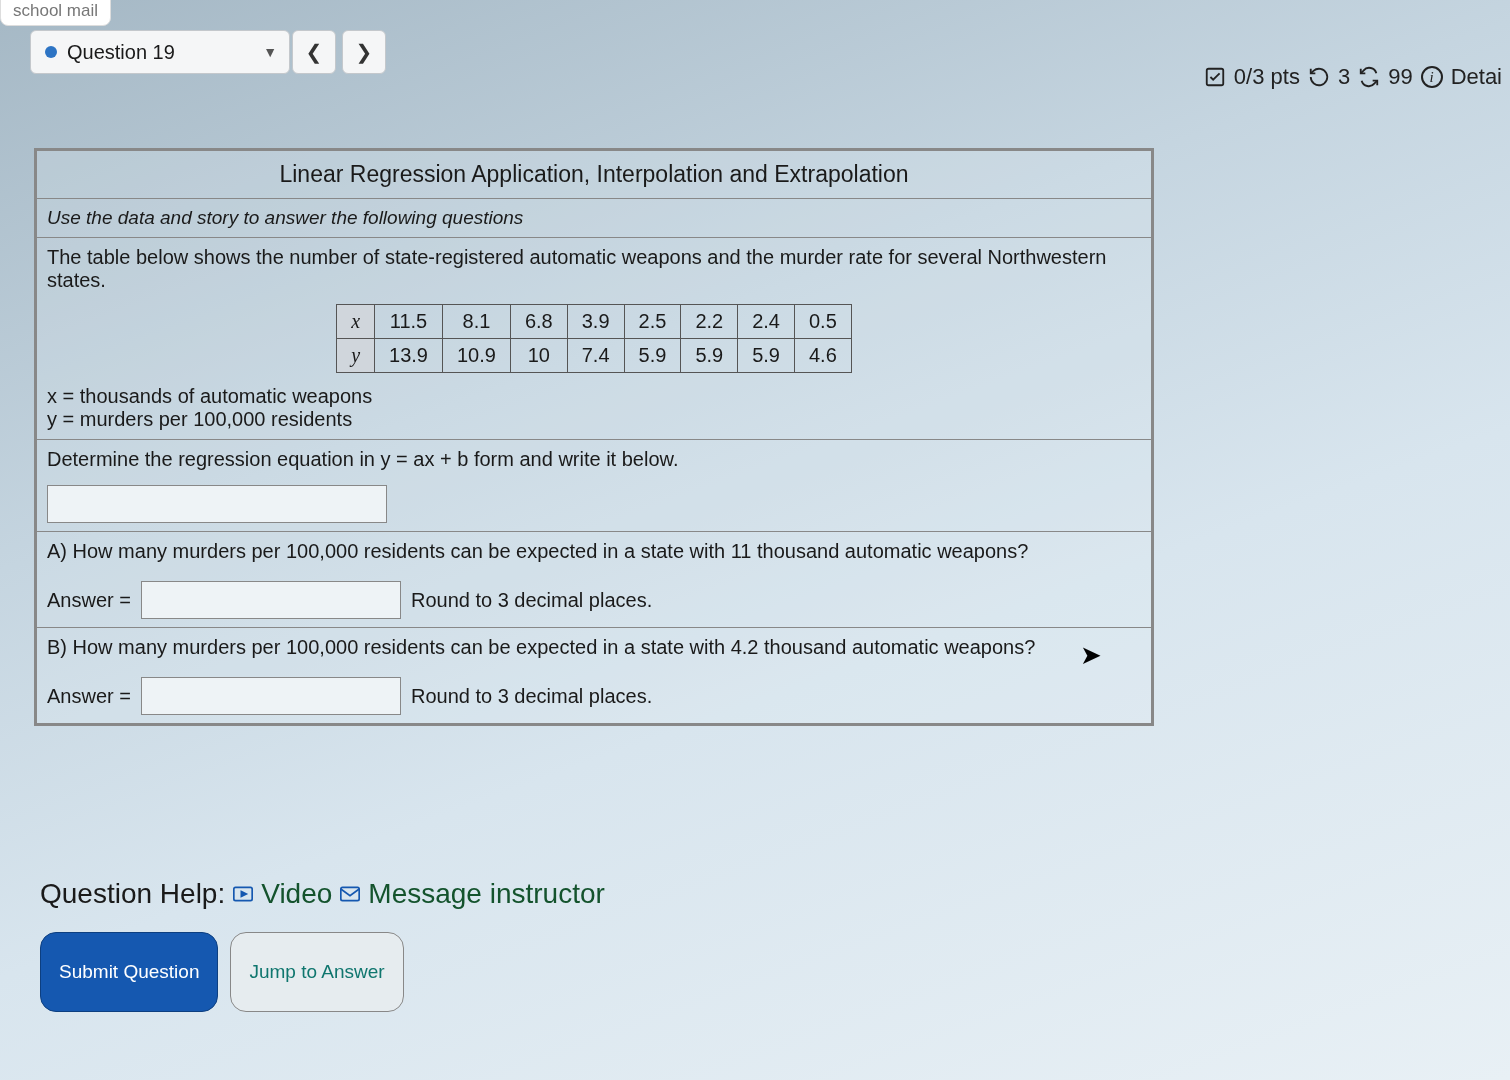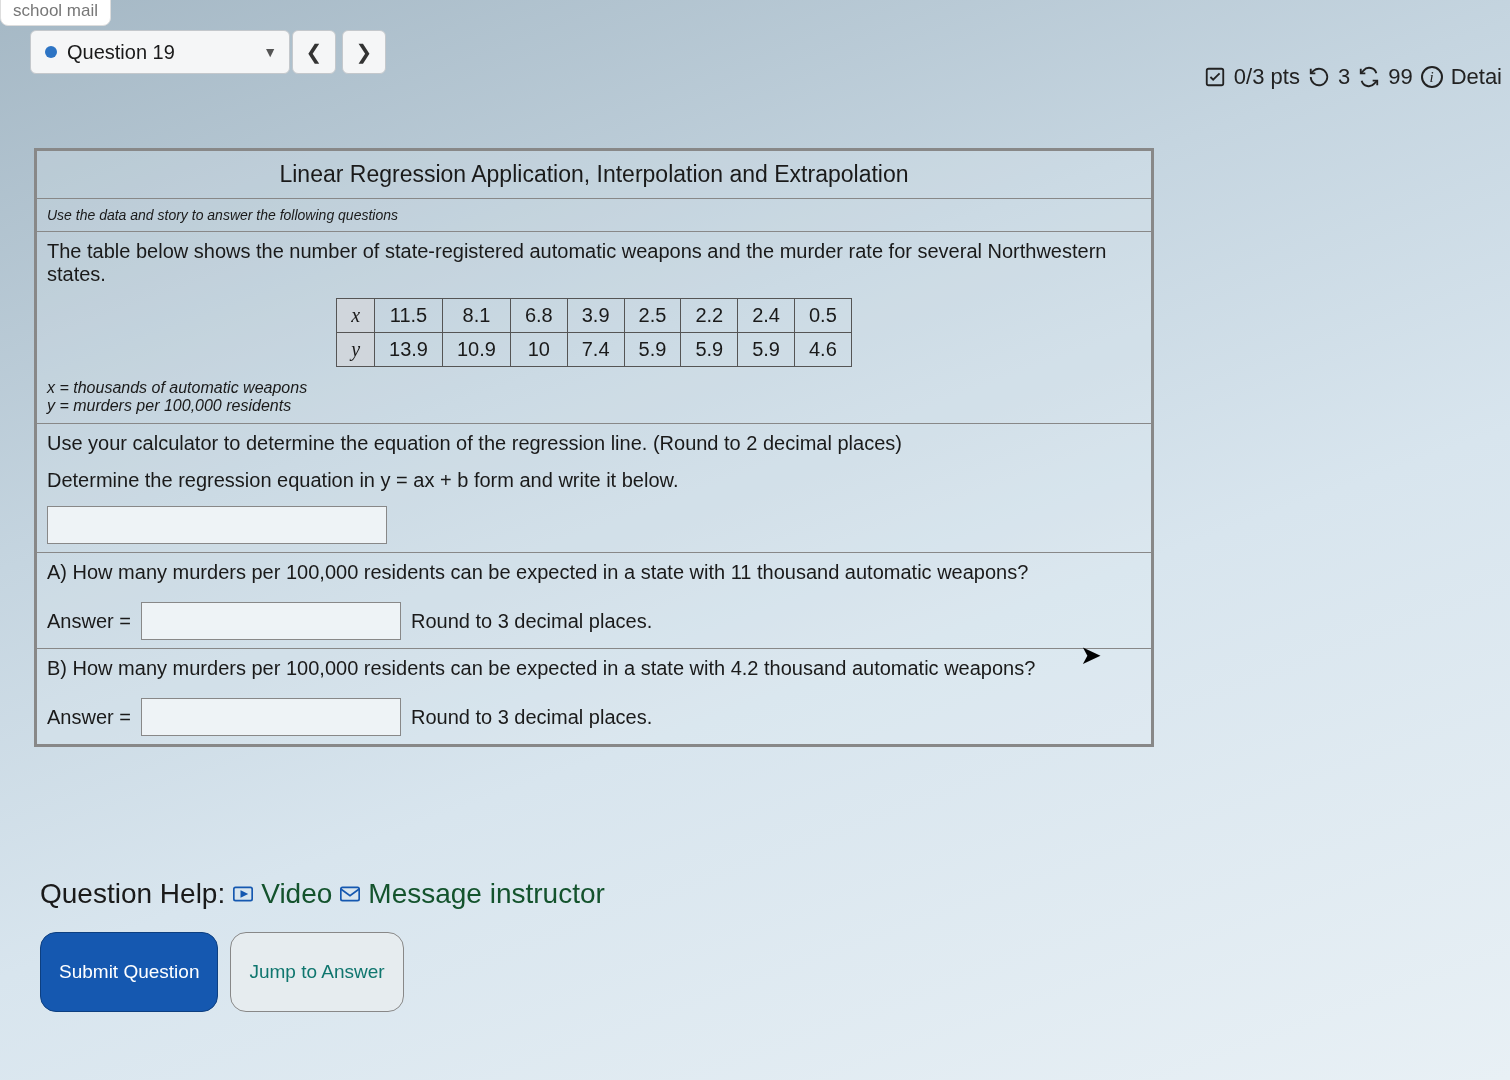--- a/index.html
+++ b/index.html
@@ -74,34 +74,34 @@
     background: rgba(230,238,243,0.2);
   }
   .row:last-child { border-bottom: none; }
   .titlecell {
     text-align: center;
     font-size: 23px;
     padding: 10px;
   }
   .instructcell {
     font-style: italic; font-family: "Comic Sans MS", cursive, sans-serif;
-    font-size: 14px;
+    font-size: 19px;
   }
   .datatable {
     border-collapse: collapse; margin: 12px auto;
   }
   .datatable td {
     border: 1px solid #555; padding: 5px 14px; text-align: center;
     font-size: 20px;
   }
   .datatable td.hd {
     font-style: italic; font-family: "Times New Roman", serif;
     background: #d0d6dc;
   }
-  .vardef { font-size: 16px; font-style: italic; }
+  .vardef { font-size: 20px; }
   .txtin {
     border: 1px solid #888; background: #eef3f6; height: 38px;
     width: 260px; font-size: 18px; padding: 4px 8px;
   }
   .txtin.eq { width: 340px; display: block; margin-top: 14px; }
   .ansline { display: flex; align-items: center; gap: 10px; margin-top: 18px; }
   .qhelp {
     position: absolute; left: 40px; top: 878px;
     font-size: 28px; display: flex; align-items: center; gap: 8px;
   }
@@ -207,21 +207,20 @@
     </tbody>
       </table>
 
     <div class="vardef">
       <div>x = thousands of automatic weapons</div>
       <div>y = murders per 100,000 residents</div>
     </div>
   </div>
 
   <div class="row">
-    <div style="margin-bottom:14px;">Use your calculator to determine the equation of the regression line. (Round to 2 decimal places)</div>
     <div>Determine the regression equation in y = ax + b form and write it below.</div>
     <input class="txtin eq" type="text" style="">
   </div>
 
   <div class="row">
     <div>A) How many murders per 100,000 residents can be expected in a state with 11 thousand automatic weapons?</div>
     <div class="ansline">
       <span>Answer =</span>
       <input class="txtin" type="text" style="">
       <span>Round to 3 decimal places.</span>

